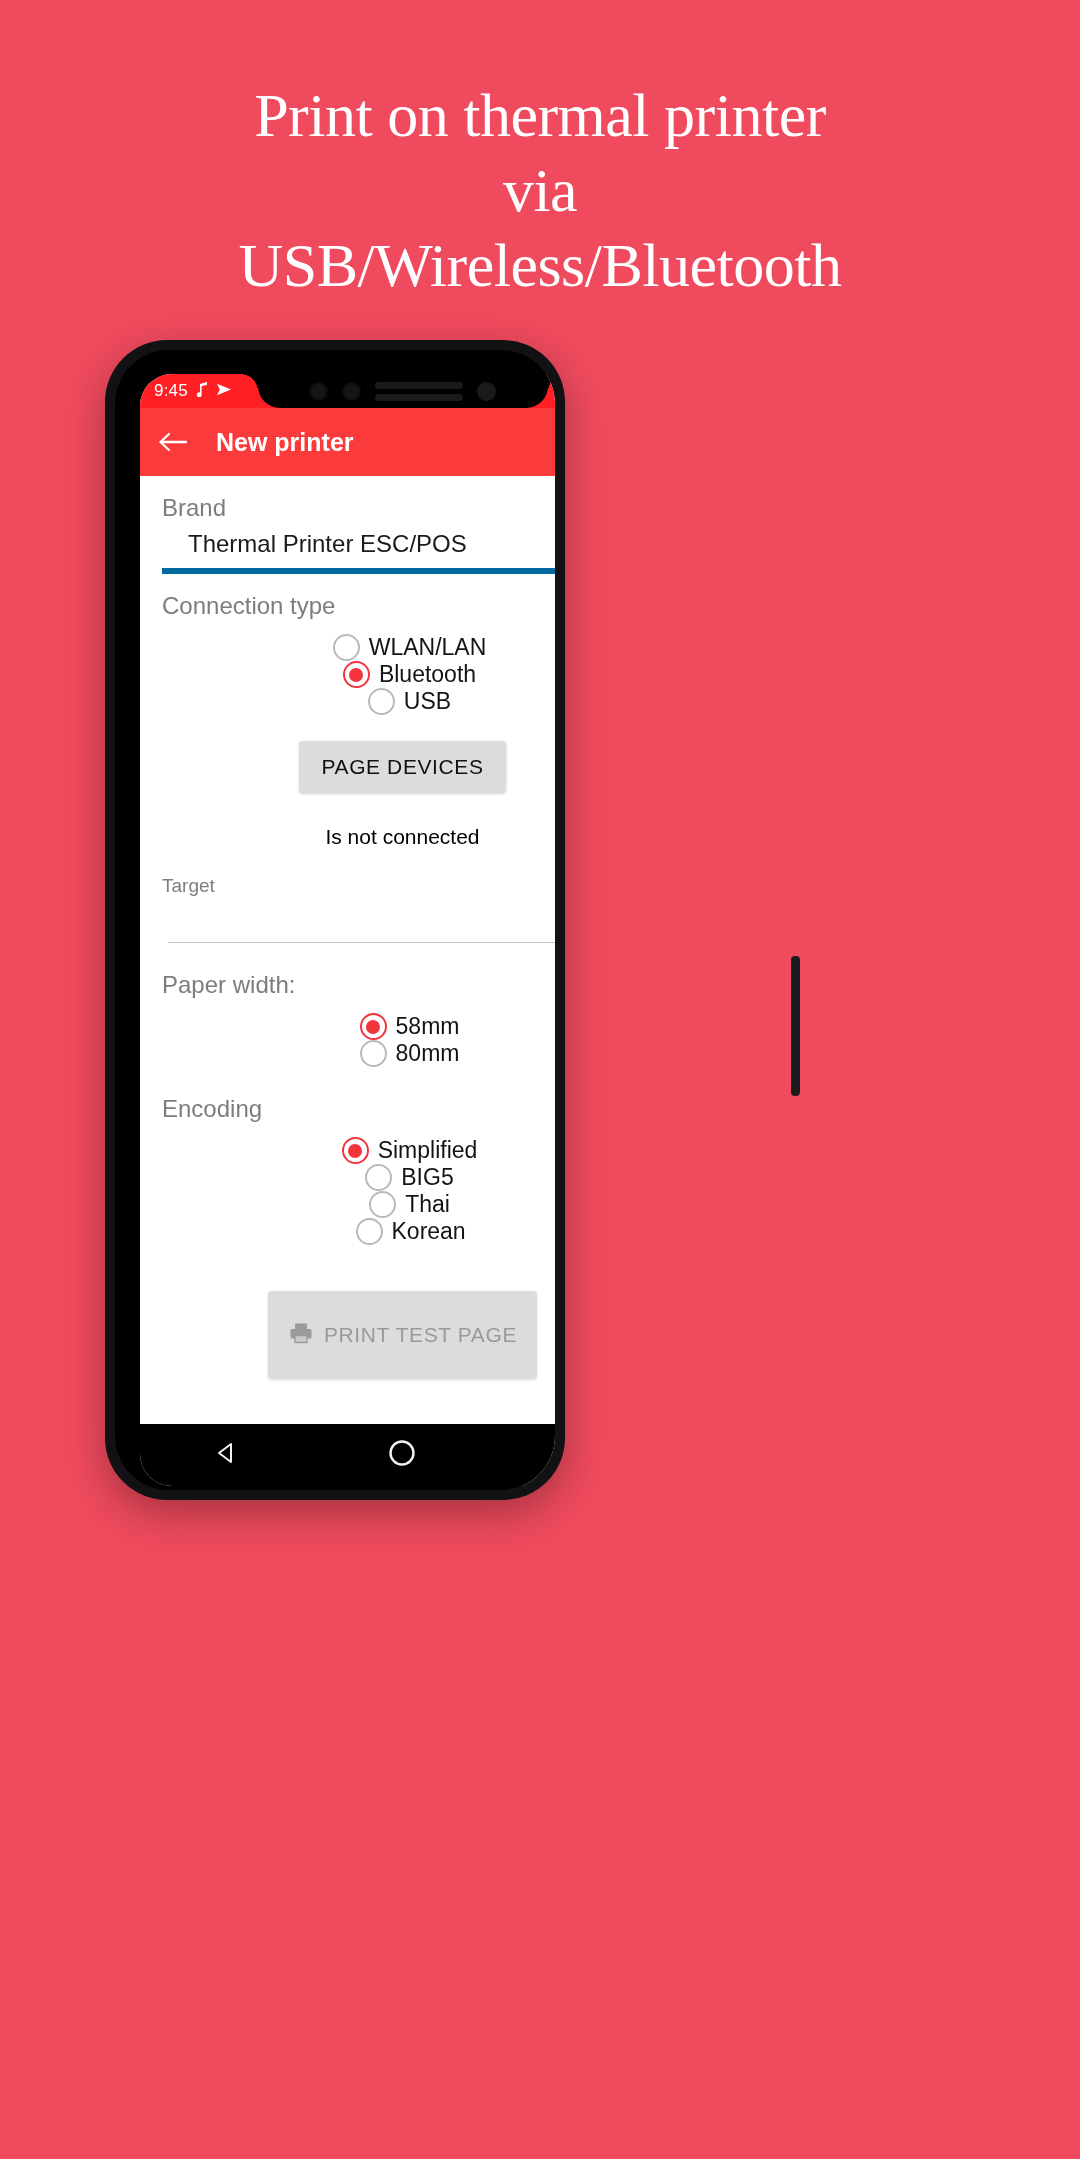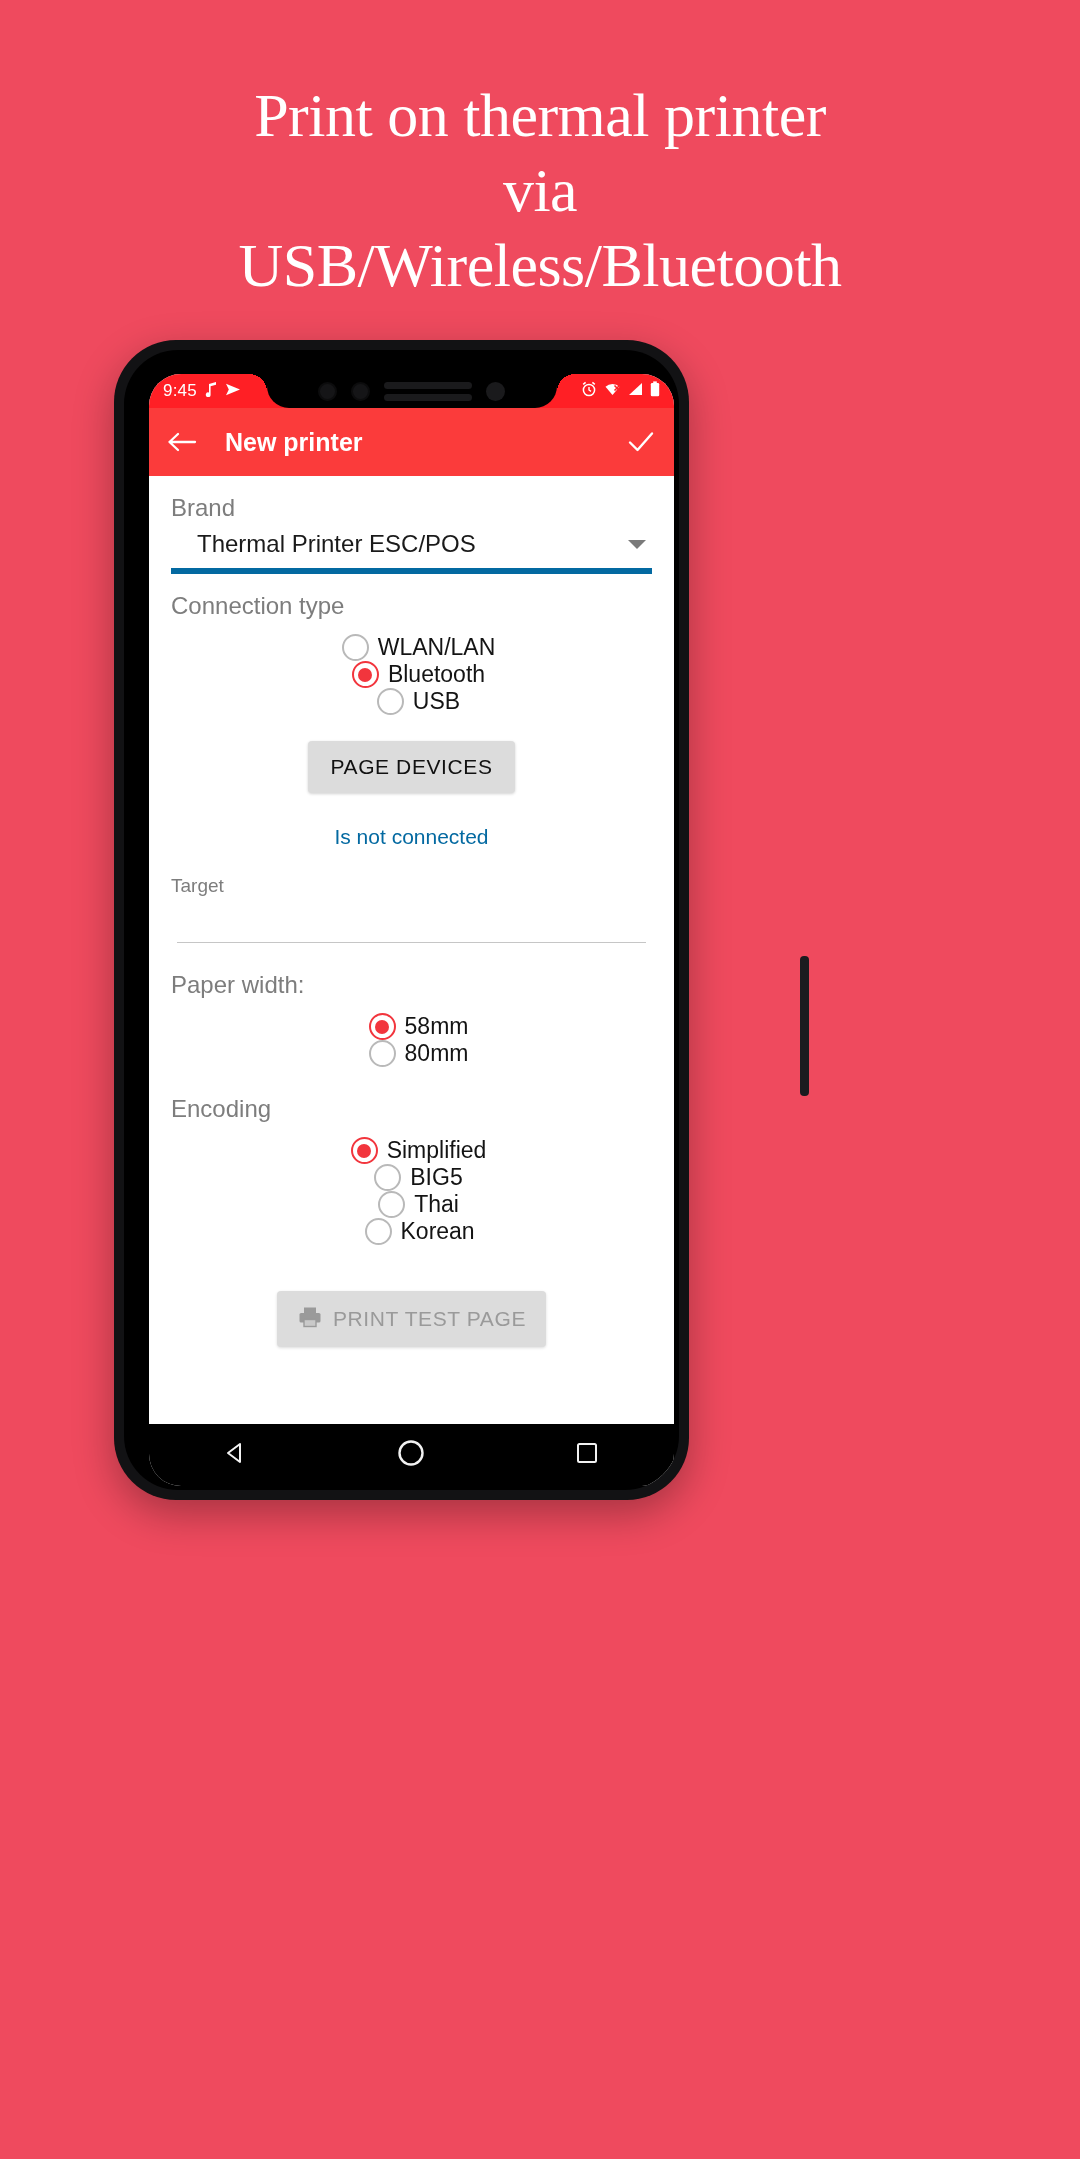--- a/index.html
+++ b/index.html
@@ -20,22 +20,22 @@
     line-height: 75px;
     font-weight: 400;
     letter-spacing: -0.5px;
     padding: 0 40px;
   }
   .headline-line { display: block; white-space: nowrap; font-family: Liberation Serif, serif; }
 
   
   .phone {
     position: absolute;
-    left: 114px; top: 340px;
-    width: 575px; height: 1160px;
+    left: 105px; top: 340px;
+    width: 460px; height: 1160px;
     background: #121214;
     border-radius: 62px;
     box-shadow: 0 14px 40px rgba(0,0,0,0.30);
     padding: 10px;
   }
   .phone-inner {
     position: relative;
     width: 100%; height: 100%;
     background: #000;
     border-radius: 54px;
@@ -204,42 +204,42 @@
     padding: 14px 22px;
     font-size: 21px;
     font-family: "Liberation Sans", sans-serif;
     color: #111;
     letter-spacing: 0.6px;
     cursor: pointer;
     box-shadow: 0 1px 3px rgba(0,0,0,0.18);
   }
   .status-text {
     text-align: center;
-    color: #0369a1;
+    color: #000000;
     font-size: 21px;
     margin-top: 32px;
   }
   .target-label {
     color: #7d7d7d;
     font-size: 19px;
     margin-top: 26px;
   }
   .target-line {
     border-bottom: 1px solid #c6c6c6;
     height: 46px;
     margin: 0 6px 0 6px;
   }
   .section-gap { margin-top: 28px; }
 
   .print-btn {
     display: flex; align-items: center; justify-content: center;
     gap: 10px;
     background: #dcdcdc;
     border-radius: 4px;
-    padding: 14px 20px;
+    padding: 30px 20px;
     cursor: default;
     box-shadow: 0 1px 3px rgba(0,0,0,0.14);
   }
   .print-btn .label {
     font-size: 21px;
     letter-spacing: 0.6px;
     color: #9a9a9a;
   }
 
   

